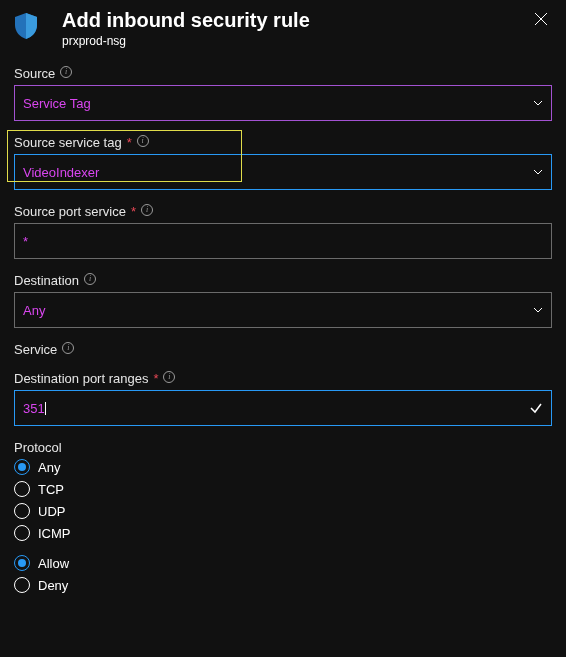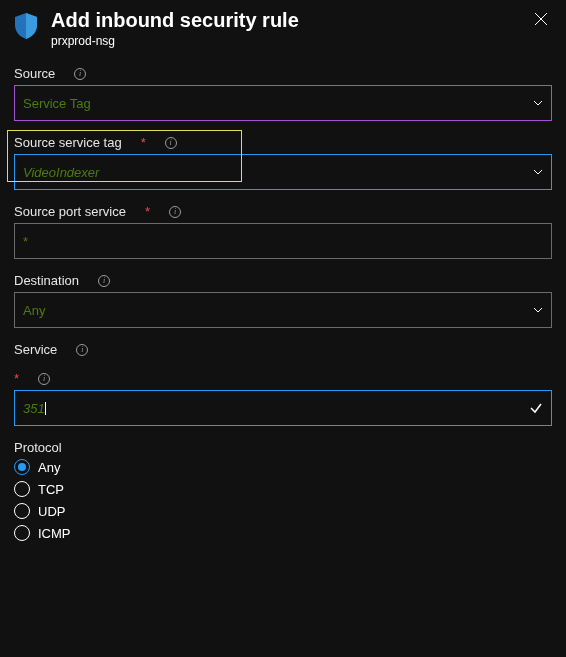--- a/index.html
+++ b/index.html
@@ -10,21 +10,21 @@
       width: 566px;
       height: 657px;
       overflow: hidden;
     }
     .panel {
       padding: 8px 14px;
     }
     .header {
       display: flex;
       align-items: flex-start;
-      gap: 13px;
+      gap: 24px;
       margin-bottom: 18px;
     }
     .shield {
       width: 24px; height: 28px; flex: 0 0 24px;
       margin-top: 4px;
     }
     .titlewrap { flex: 1 1 auto; }
     .title {
       font-size: 20px; font-weight: 600;
       line-height: 24px;
@@ -33,51 +33,51 @@
       font-size: 12px; color: #ffffff;
       margin-top: 2px;
     }
     .close {
       color: #ffffff; font-size: 16px;
       cursor: pointer;
       padding: 4px 4px;
     }
     .field { margin-bottom: 14px; }
     .label-row {
-      display: flex; align-items: center; gap: 19px;
+      display: flex; gap: 5px;
       font-size: 13px; color: #e6e6e6;
       margin-bottom: 4px;
     }
     .req { color: #e74856; }
     .info-icon {
       width: 12px; height: 12px;
       border: 1px solid #9a9a9a; border-radius: 50%;
       display: inline-flex; align-items: center; justify-content: center;
       font-size: 8px; color: #9a9a9a;
       font-style: italic; font-family: Georgia, serif;
       line-height: 1;
     }
     .select, .text-input, .combo {
       width: 100%;
       background: #111111;
       border: 1px solid #6b6b6b;
-      color: #4d7c0f;
+      color: #d946ef;
       font-size: 13px;
       padding: 16px 8px;
       height: 36px;
       display: flex; align-items: center; justify-content: space-between;
       cursor: pointer;
     }
     .text-input { cursor: text; }
     .chev {
       width: 10px; height: 10px;
     }
     .chev svg { display:block; }
     .border-purple { border-color: #a352d1; }
-    .border-blue   { border-color: #2899f5; font-style: italic; }
+    .border-blue   { border-color: #2899f5; }
     .yellow-box {
       position: absolute;
       border: 1px solid #e0dc4a;
       pointer-events: none;
     }
     .rel { position: relative; }
     .radio-group {
       margin-top: 2px;
       display: flex; flex-direction: column; gap: 6px;
     }
@@ -190,20 +190,21 @@
 
   <div class="field">
     <div class="label-row">
       <span>Service</span>
       <span class="info-icon">i</span>
     </div>
   </div>
 
   <div class="field">
     <div class="label-row">
+      <span>Destination port ranges</span>
       <span class="req">*</span>
       <span class="info-icon">i</span>
     </div>
     <div class="combo border-blue">
       <span class="cursor-bar">351</span>
       <span class="checkmark">
         <svg viewBox="0 0 14 14">
             <path d="M2 7 L6 11 L12 3" stroke="#ffffff" stroke-width="1.5" fill="none"></path>
           </svg>
       </span>
@@ -230,15 +231,27 @@
           <span>UDP</span>
         </div>
         <div class="radio-opt">
           <span class="radio-outer"></span>
           <span>ICMP</span>
         </div>
       </div>
   </div>
 
   <div class="field">
+    <div class="radio-group" id="action-radios">
+        <div class="radio-opt">
+          <span class="radio-outer sel">
+            <span class="radio-inner"></span>
+          </span>
+          <span>Allow</span>
+        </div>
+        <div class="radio-opt">
+          <span class="radio-outer"></span>
+          <span>Deny</span>
+        </div>
+      </div>
   </div>
 
 </div>
 
 </body></html>

